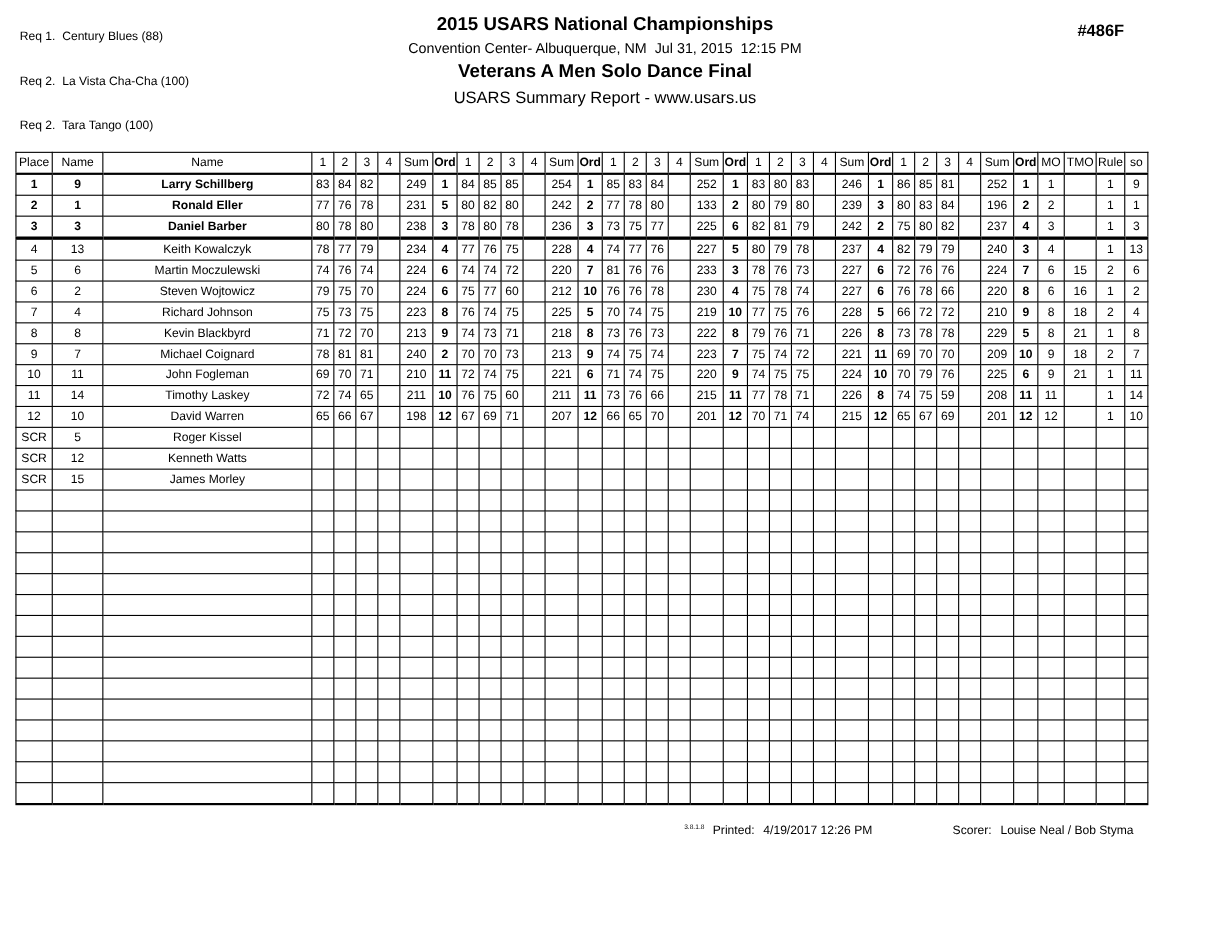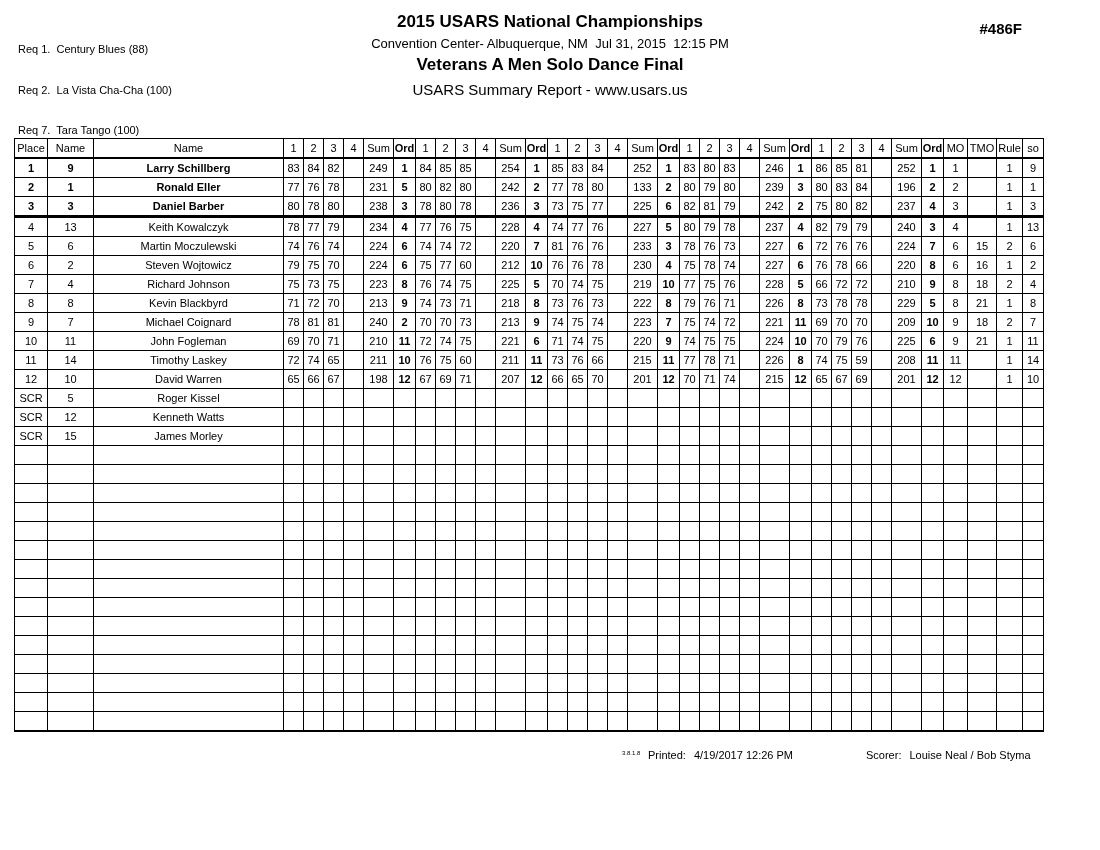--- a/index.html
+++ b/index.html
@@ -1,21 +1,21 @@
 <!DOCTYPE html>
 <html><head>
 <meta charset="utf-8">
 <style>
   html,body { margin:0; padding:0; background:#fff; }
   .page {
     position:relative; width:1100px; height:850px; background:#ffffff;
     font-family:"Liberation Sans", sans-serif; color:#000;
   }
   
-  .req-list { position:absolute; left:18px; top:16px; font-size:11px; line-height:13.5px; white-space:pre; }
+  .req-list { position:absolute; left:18px; top:0; font-size:11px; line-height:13.5px; white-space:pre; }
   
   .title-block { position:absolute; left:0; top:12px; width:1100px; text-align:center; }
   .title   { font-size:17px; font-weight:bold; }
   .subtitle{ font-size:13px; margin-top:4px; white-space:pre; }
   .event   { font-size:17px; font-weight:bold; margin-top:4px; }
   .report  { font-size:15px; margin-top:6px; }
   .event-number { position:absolute; top:20px; right:78px; font-size:15px; font-weight:bold; }
   
   table.results { position:absolute; left:14px; top:138px; border-collapse:collapse; table-layout:fixed; }
   table.results td {
@@ -38,21 +38,21 @@
   .flabel { margin-right:8px; }
 </style>
 </head>
 <body>
 
 <div class="page">
 
   <div class="req-list">
     <div>Req 1.  Century Blues (88)</div>
     <div>Req 2.  La Vista Cha-Cha (100)</div>
-    <div>Req 7.  Tara Tango (100)</div>
+    <div>Req 2.  Tara Tango (100)</div>
   </div>
 
   <div class="title-block">
     <div class="title">2015 USARS National Championships</div>
     <div class="subtitle">Convention Center- Albuquerque, NM  Jul 31, 2015  12:15 PM</div>
     <div class="event">Veterans A Men Solo Dance Final</div>
     <div class="report">USARS Summary Report - www.usars.us</div>
   </div>
 
   <div class="event-number">#486F</div>

